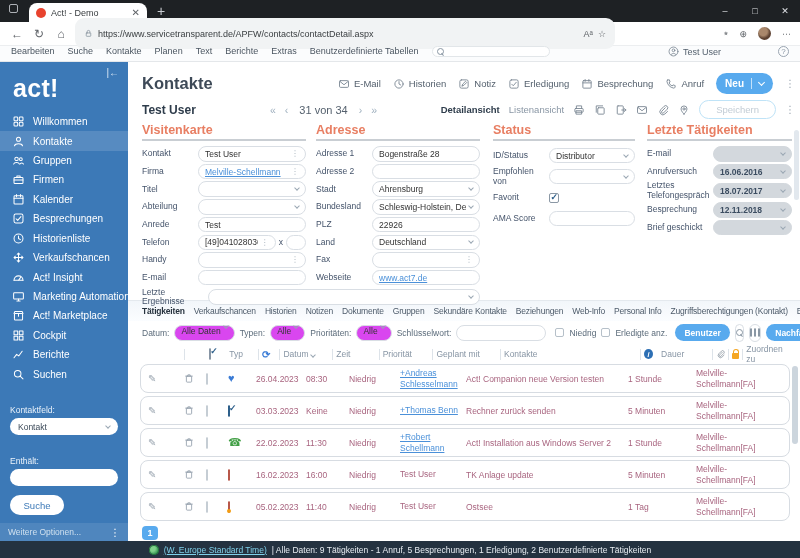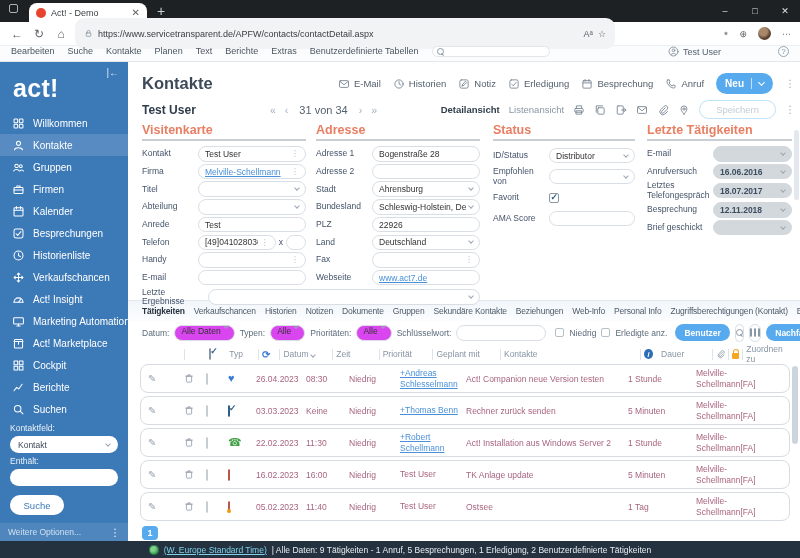--- a/index.html
+++ b/index.html
@@ -36,21 +36,21 @@
   
   .app{display:flex;height:479px}
   .sidebar{width:128px;background:#3c79b7;color:#fff;display:flex;flex-direction:column;flex-shrink:0;position:relative}
   .collapse{position:absolute;top:5px;right:9px;font-size:10px;color:#d7e6f4}
   .logo{font-size:25px;font-weight:800;padding:12px 0 9px 13px;letter-spacing:.3px}
   .side-item{display:flex;align-items:center;gap:8px;height:22.4px;padding-left:12px;font-size:10px;white-space:nowrap;overflow:hidden}
   .side-item.active{background:rgba(255,255,255,.14)}
   .sic{width:13px;height:13px;flex-shrink:0}
   .sic *{fill:none;stroke:#fff;stroke-width:1.25;stroke-linecap:round;stroke-linejoin:round}
   .lookup{margin-top:auto;padding:0 10px 0;font-size:8.5px;color:#eaf2fa}
-  .lk-label{display:block;margin:3px 0 3px}
+  .lk-label{display:block;margin:21px 0 3px}
   .lk-select{background:#fff;color:#3c4a59;border-radius:9px;height:17px;display:flex;align-items:center;justify-content:space-between;padding:0 8px;font-size:8.5px}
   .lk-input{background:#fff;border:none;border-radius:9px;height:17px;width:100%;padding:0 8px;font-size:8.5px}
   .lk-btn{background:#fff;color:#3c79b7;border:none;border-radius:11px;height:20px;width:54px;font-size:9.5px;margin:9px 0 8px;font-family:inherit}
   .more{background:rgba(255,255,255,.1);display:flex;justify-content:space-between;align-items:center;color:#cfe0ef;font-size:8.5px;padding:4px 8px;height:18px}
 
   .main{flex:1;display:flex;flex-direction:column;background:#fff;overflow:hidden;position:relative}
 
   
   .h1{display:flex;align-items:center;padding:9px 5px 0 14px;height:34px}
   .pg-title{font-size:16.5px;color:#3e4a58;font-weight:600}

